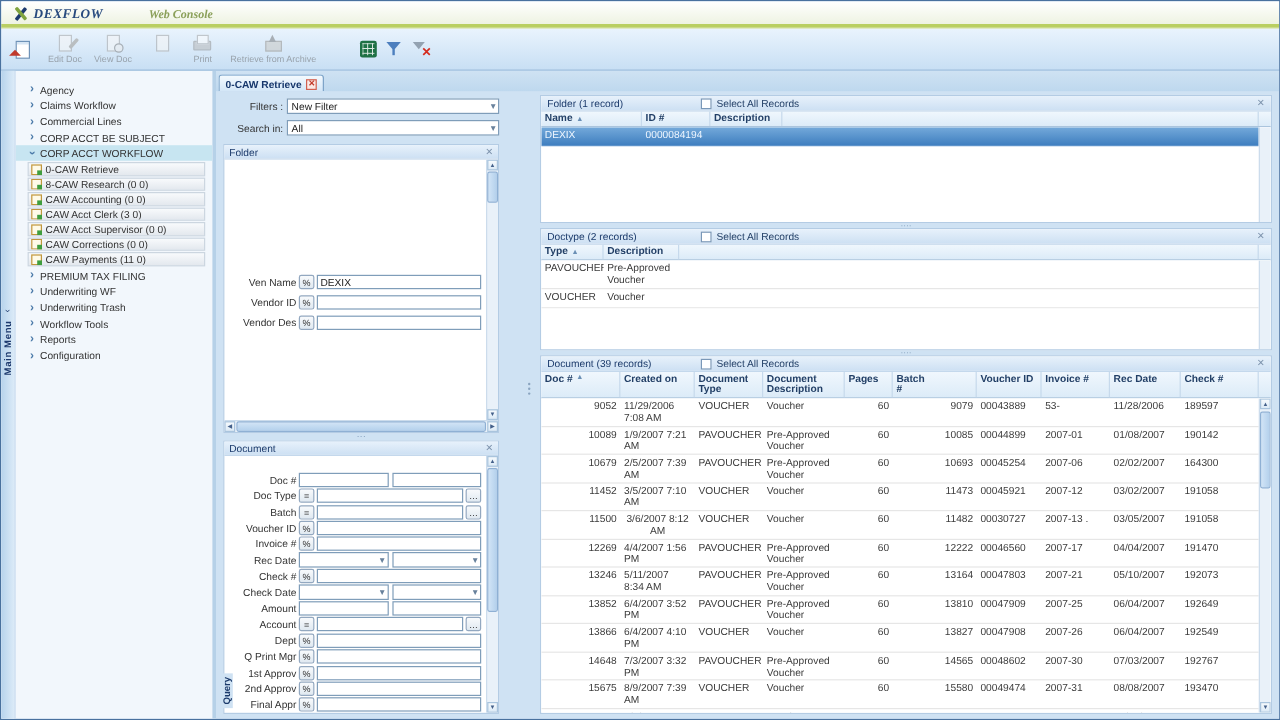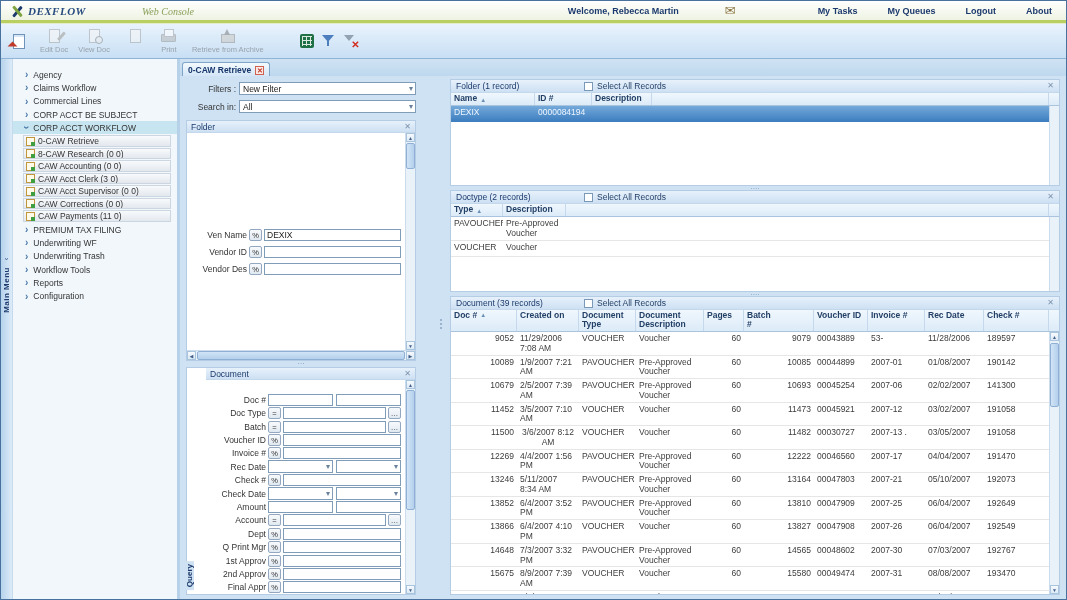--- a/index.html
+++ b/index.html
@@ -7,21 +7,21 @@
   .app{position:relative;width:1067px;height:600px;background:#cfe2f3;border:1px solid #49719e;overflow:hidden;}
 
   
   .hdr{position:absolute;left:0;top:0;right:0;height:19px;background:linear-gradient(#ffffff,#eef3e2);display:flex;align-items:center;justify-content:space-between;padding:0 14px 0 10px;}
   .brand{display:flex;align-items:baseline;gap:6px;}
   .logo-x{position:relative;width:11px;height:11px;display:inline-block;top:2px;}
   .logo-x::before,.logo-x::after{content:'';position:absolute;left:5px;top:-1px;width:2.5px;height:13px;border-radius:1px;}
   .logo-x::before{background:#1d3a6e;transform:rotate(40deg);}
   .logo-x::after{background:#7fa33e;transform:rotate(-40deg);}
   .logo-t{font-family:"Liberation Serif",serif;font-style:italic;font-weight:bold;font-size:11px;color:#274a7e;letter-spacing:.5px;}
-  .logo-s{font-family:"Liberation Serif",serif;font-style:italic;font-weight:normal;font-size:10px;color:#8ba05a;margin-left:50px;}
+  .logo-s{font-family:"Liberation Serif",serif;font-style:italic;font-weight:bold;font-size:10px;color:#8ba05a;margin-left:32px;}
   .hdr-right{display:flex;align-items:center;}
   .welcome{font-size:9px;font-weight:bold;color:#1d3a6e;margin-right:46px;}
   .mail{font-size:13px;color:#8a7440;margin-right:52px;cursor:pointer;}
   .hnav{font-size:9px;font-weight:bold;color:#1d3a6e;margin-left:30px;cursor:pointer;}
   .greenline{position:absolute;left:0;top:19px;right:0;height:4px;background:#b9cf62;border-bottom:1px solid #e4ecc9;}
 
   
   .toolbar{position:absolute;left:0;top:23px;right:0;height:35px;background:linear-gradient(#e9f3fd,#c8dff4);border-bottom:1px solid #8fb4d8;display:flex;align-items:center;padding-left:8px;}
   .tbbtns{display:flex;align-items:flex-start;}
   .tbtn{display:flex;flex-direction:column;align-items:center;gap:1px;margin-right:10px;min-width:26px;cursor:pointer;}
@@ -72,21 +72,21 @@
 
   
   .qcol{position:absolute;left:6px;top:20px;width:230px;bottom:4px;display:flex;flex-direction:column;}
   .filterrow{display:flex;align-items:center;margin:3px 0 2px 2px;}
   .frlabel{width:48px;text-align:right;font-size:8.5px;color:#333;margin-right:3px;}
   .fselect{position:relative;height:13px;border:1px solid #7f9db9;background:#fff;font-size:8.5px;color:#222;padding:1px 12px 0 3px;overflow:hidden;white-space:nowrap;cursor:pointer;}
   .fselect.wide{flex:1;}
   .selarrow{position:absolute;right:2px;top:1px;font-size:8px;color:#68819c;font-weight:normal;}
   .qpanel{border:1px solid #b4cce4;background:#fff;display:flex;flex-direction:column;position:relative;}
   .fpanel{margin-top:5px;height:245px;}
-  .dpanel{flex:1;overflow:visible;padding-left:19px;}
+  .dpanel{flex:1;overflow:visible;}
   .phead{height:12px;background:linear-gradient(#e7f1fb,#cde0f3);border-bottom:1px solid #c4d8ec;display:flex;align-items:center;justify-content:space-between;padding:0 4px;font-size:8.5px;color:#1b3a6b;flex:0 0 auto;}
   .px{color:#7d93ad;font-size:8px;cursor:pointer;line-height:8px;}
   .pbody{position:relative;flex:1;overflow:hidden;padding-right:11px;}
   .fform{padding-top:94px;}
   .dform{padding-top:13px;}
   .frow{display:flex;align-items:center;height:15px;padding:0 3px 0 0;margin-bottom:2px;}
   .dform .frow{height:13.4px;margin-bottom:0;}
   .flabel{width:60px;text-align:right;font-size:8.5px;color:#333;margin-right:2px;flex:0 0 auto;white-space:nowrap;}
   .fop{width:13px;height:12px;flex:0 0 auto;background:linear-gradient(#f8fafc,#e0e9f1);border:1px solid #93a8c0;border-radius:2px;font-size:7.5px;text-align:center;line-height:11px;color:#333;margin-right:2px;cursor:pointer;}
   .fmore{margin-left:2px;margin-right:0;}
@@ -143,28 +143,20 @@
 <body>
 
 <div class="app">
 
   <div class="hdr">
     <div class="brand">
       <span class="logo-x"></span>
       <span class="logo-t">DEXFLOW</span>
       <span class="logo-s">Web Console</span>
     </div>
-    <div class="hdr-right">
-      <span class="welcome">Welcome, Rebecca Martin</span>
-      <span class="mail">✉</span>
-      <span class="hnav">My Tasks</span>
-      <span class="hnav">My Queues</span>
-      <span class="hnav">Logout</span>
-      <span class="hnav">About</span>
-    </div>
   </div>
   <div class="greenline"></div>
 
   <div class="toolbar">
     <span class="icon16 ic-main"></span>
     <div id="tbbtns" class="tbbtns">
         <div class="tbtn disabled">
           <span class="icon16 ic-edit-doc"></span>
           <span class="tblabel">Edit Doc</span>
         </div>
@@ -602,21 +594,21 @@
               <div class="grow">
                 <span class="gc r" style="width: 66px;">10679</span>
                 <span class="gc" style="width: 62px;">2/5/2007 7:39 AM</span>
                 <span class="gc" style="width: 57px;">PAVOUCHER</span>
                 <span class="gc" style="width: 68px;">Pre-Approved Voucher</span>
                 <span class="gc r" style="width: 40px;">60</span>
                 <span class="gc r" style="width: 70px;">10693</span>
                 <span class="gc" style="width: 54px;">00045254</span>
                 <span class="gc" style="width: 57px;">2007-06</span>
                 <span class="gc" style="width: 59px;">02/02/2007</span>
-                <span class="gc" style="flex: 1 1 0%;">141300</span>
+                <span class="gc" style="flex: 1 1 0%;">164300</span>
               </div>
               <div class="grow">
                 <span class="gc r" style="width: 66px;">11452</span>
                 <span class="gc" style="width: 62px;">3/5/2007 7:10 AM</span>
                 <span class="gc" style="width: 57px;">VOUCHER</span>
                 <span class="gc" style="width: 68px;">Voucher</span>
                 <span class="gc r" style="width: 40px;">60</span>
                 <span class="gc r" style="width: 70px;">11473</span>
                 <span class="gc" style="width: 54px;">00045921</span>
                 <span class="gc" style="width: 57px;">2007-12</span>

